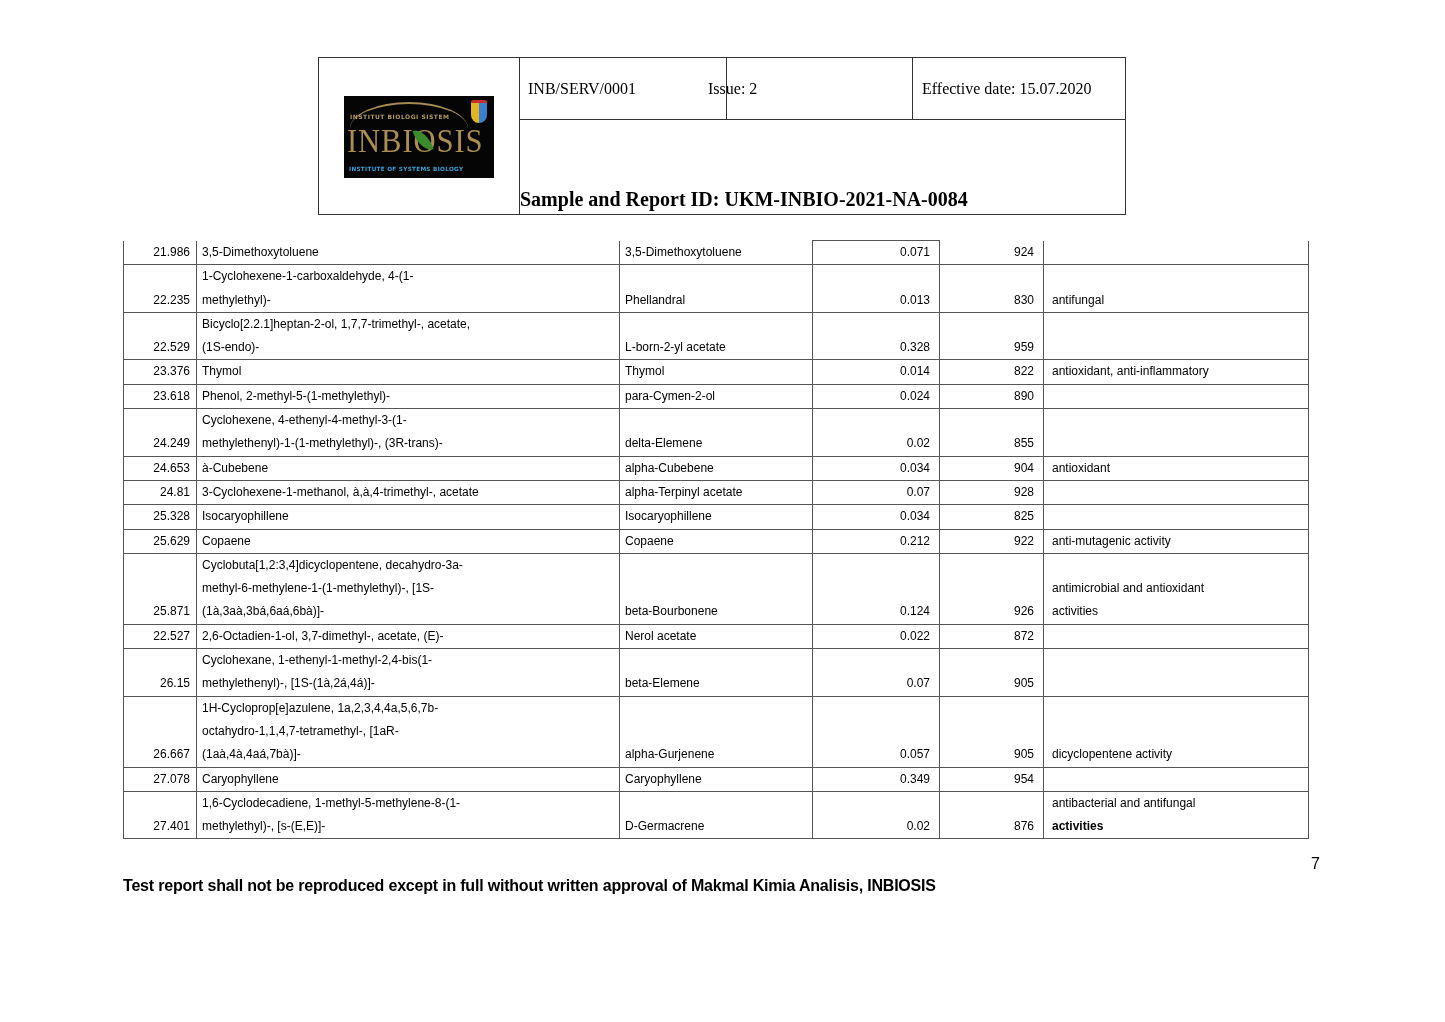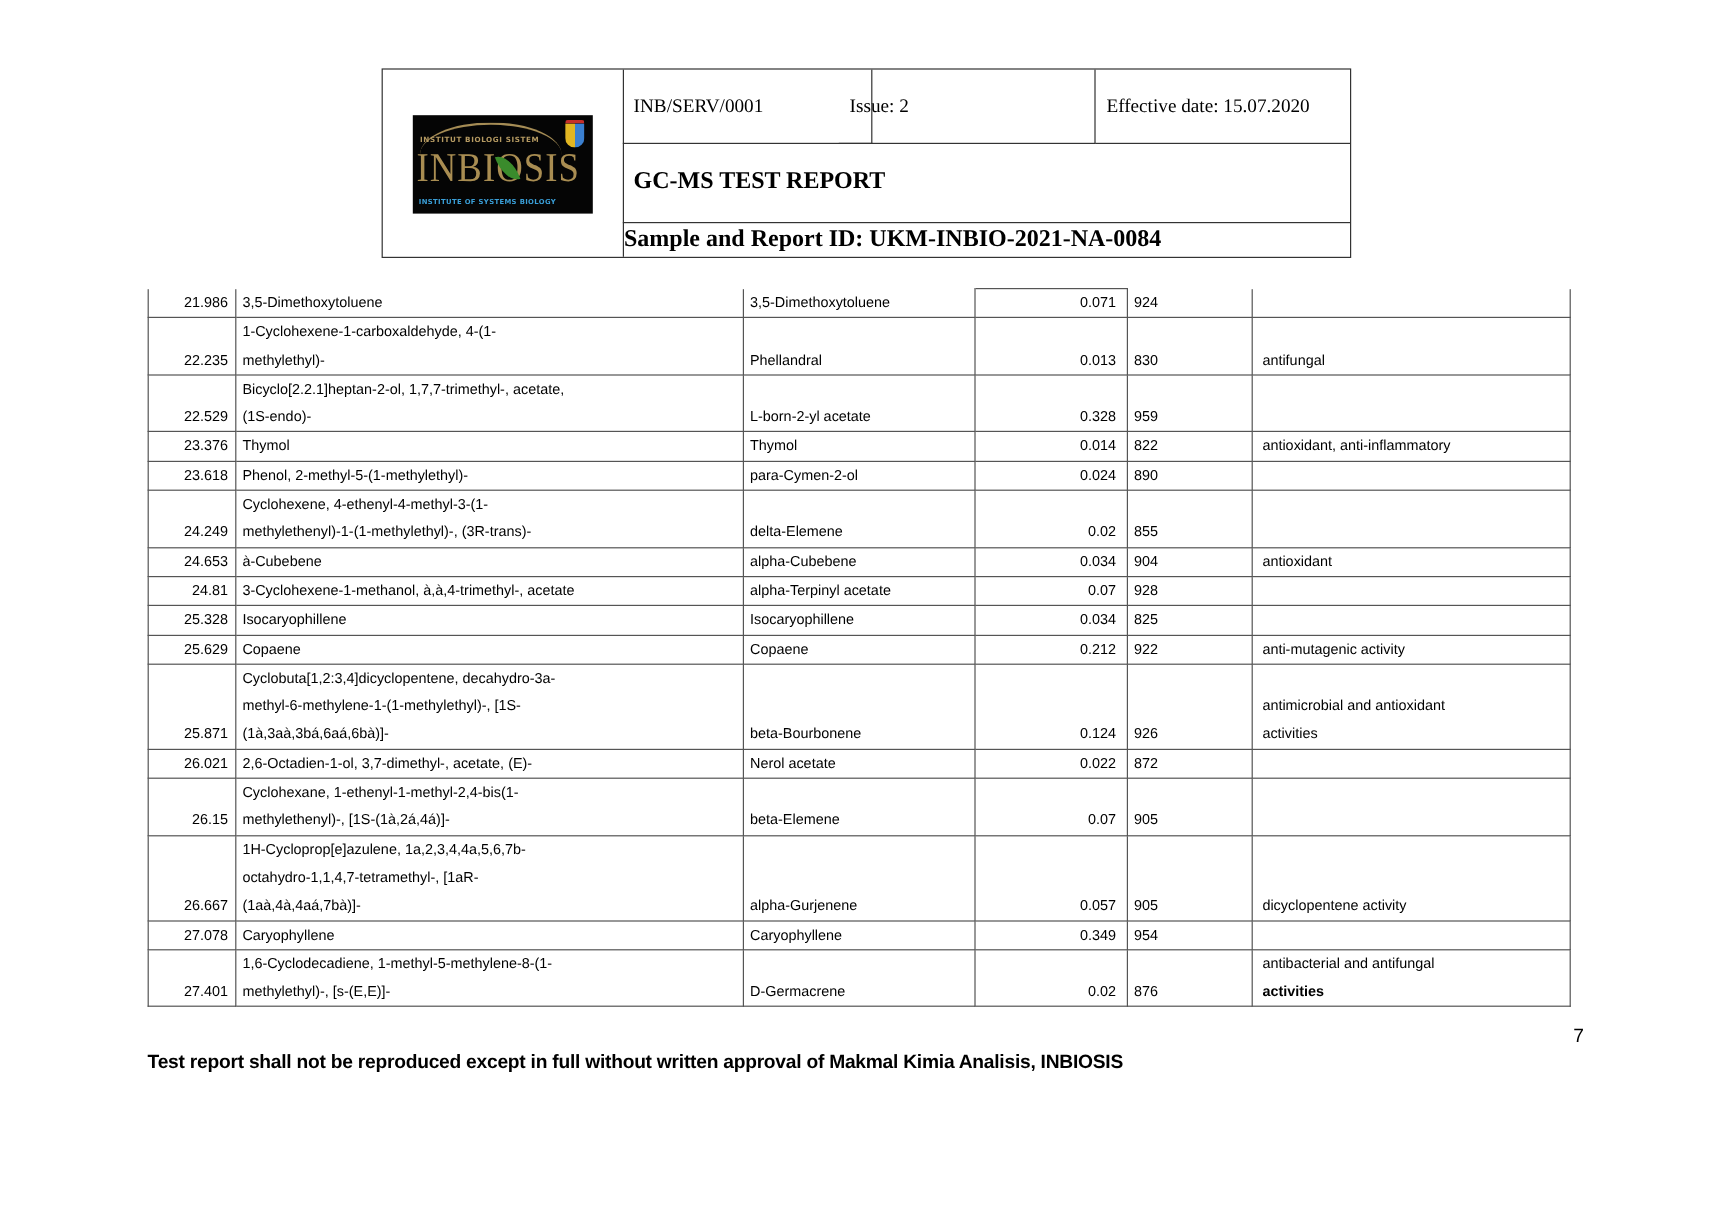--- a/index.html
+++ b/index.html
@@ -29,21 +29,21 @@
 
   
   .tbl { position: absolute; left: 123px; top: 240px; border-collapse: collapse; font-family: "Liberation Sans", sans-serif; font-size: 12px; }
   .tbl td { border: 1px solid #555; padding: 0 5px 0 5px; vertical-align: bottom; line-height: 23.3px; }
   .tbl tr:first-child td { border-top: none; }
   .tbl tr:first-child td.area { border-top: 1px solid #555; }
   .tbl td.rt { width: 61px; text-align: right; padding-right: 6px; }
   .tbl td.lib { width: 412px; }
   .tbl td.name { width: 182px; }
   .tbl td.area { width: 112px; text-align: right; padding-right: 9px; margin-left: 12px; }
-  .tbl td.qual { width: 89px; text-align: left; padding-right: 9px; }
+  .tbl td.qual { width: 89px; text-align: right; padding-right: 9px; }
   .tbl td.act { width: 251px; padding-left: 8px; }
   .tbl td.act .bold { font-weight: bold; }
 
   .page-num { position: absolute; left: 1311px; top: 855px; font-family: "Liberation Sans", sans-serif; font-size: 16px; }
   .footer { position: absolute; left: 123px; top: 877px; font-family: "Liberation Sans", sans-serif; font-size: 16px; font-weight: bold; letter-spacing: -0.2px; }
 </style>
 </head>
 <body>
 
 <div class="hdr">
@@ -59,23 +59,20 @@
   </div>
   <div class="c-code">
       <span class="txt">INB/SERV/0001</span>
     </div>
   <div class="c-issue">
       <span class="txt">Issue: 2</span>
     </div>
   <div class="c-date">
       <span class="txt">Effective date: 15.07.2020</span>
     </div>
-  <div class="c-title">
-      <span class="txt">GC-MS TEST REPORT</span>
-    </div>
   <div class="c-id">
       <span class="txt">Sample and Report ID: UKM-INBIO-2021-NA-0084</span>
     </div>
 </div>
 
 <table class="tbl">
   <tbody id="tbody">
       <tr>
         <td class="rt">21.986</td>
         <td class="lib">
@@ -196,21 +193,21 @@
         </td>
         <td class="name">beta-Bourbonene</td>
         <td class="area">0.124</td>
         <td class="qual">926</td>
         <td class="act">
           <div>antimicrobial and antioxidant</div>
           <div>activities</div>
         </td>
       </tr>
       <tr>
-        <td class="rt">26.021</td>
+        <td class="rt">22.527</td>
         <td class="lib">
           <div>2,6-Octadien-1-ol, 3,7-dimethyl-, acetate, (E)-</div>
         </td>
         <td class="name">Nerol acetate</td>
         <td class="area">0.022</td>
         <td class="qual">872</td>
         <td class="act">&nbsp;</td>
       </tr>
       <tr>
         <td class="rt">26.15</td>

